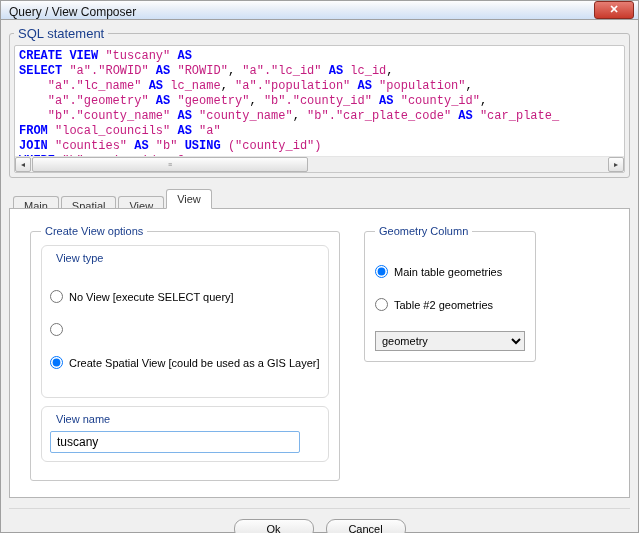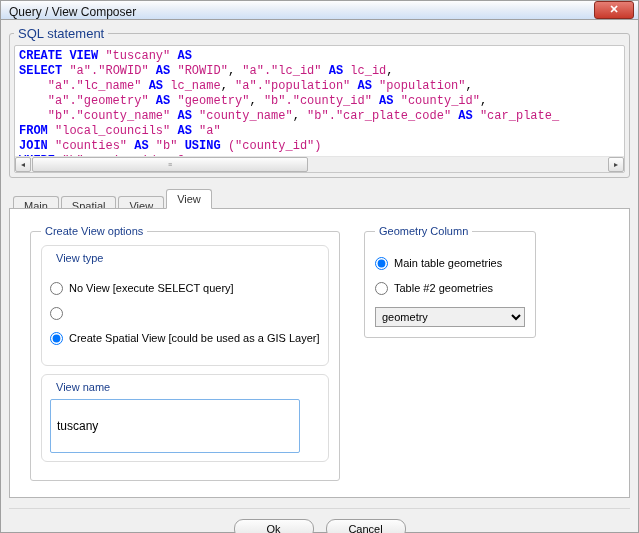--- a/index.html
+++ b/index.html
@@ -188,31 +188,31 @@
   .subfs-title {
     font-size: 11px;
     color: #1a3e8c;
     margin: -12px 0 6px 2px;
     background: #fff;
     display: inline-block;
     padding: 0 4px;
   }
   .radio-row {
     display: flex;
-    align-items: flex-start;
+    align-items: center;
     gap: 6px;
-    margin: 12px 0;
+    margin: 20px 0;
     cursor: pointer;
   }
   input[type=radio] {
     margin: 0;
   }
   .view-name-input {
     width: 250px;
-    padding: 19px 6px;
+    padding: 3px 6px;
     border: 1px solid #7eb4ea;
     border-radius: 2px;
     font-size: 12px;
     font-family: inherit;
     outline: none;
   }
   .geom-col {
     width: 170px;
   }
   .select-row {

